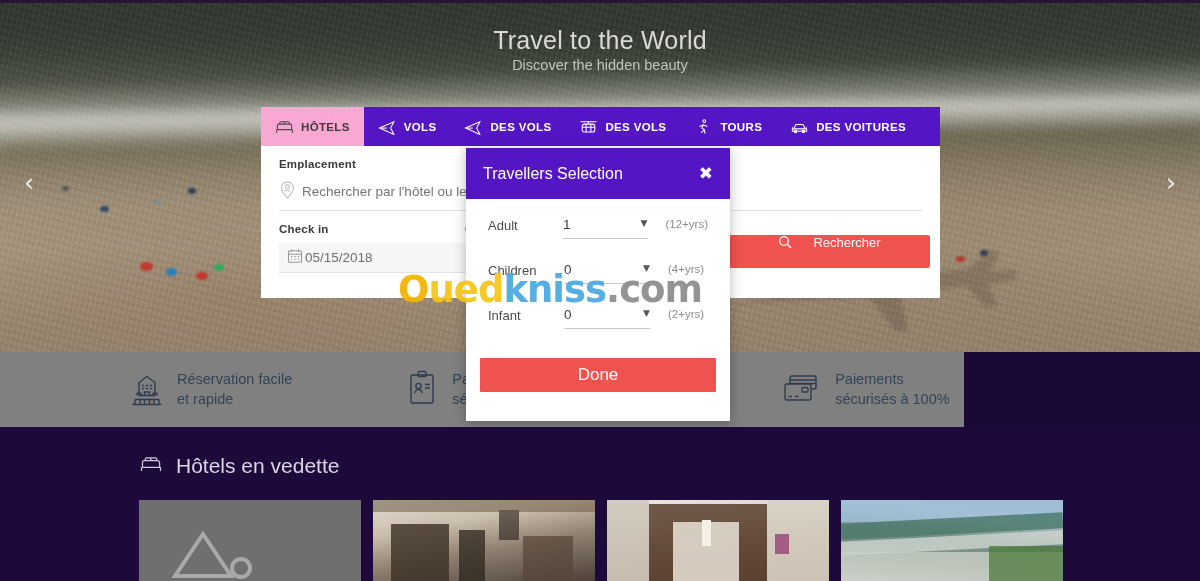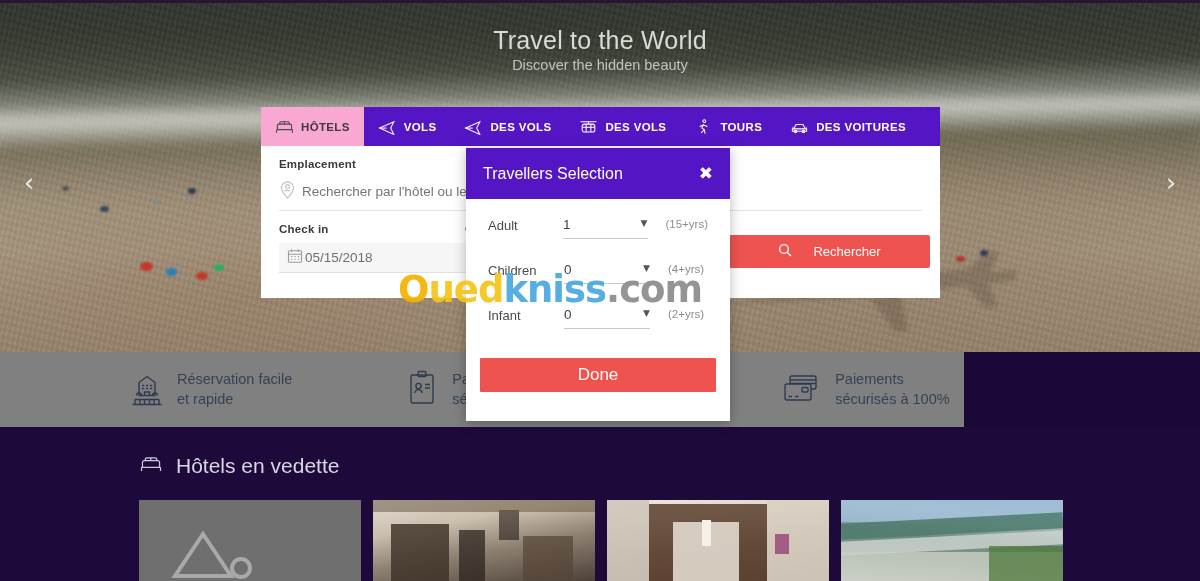--- a/index.html
+++ b/index.html
@@ -96,21 +96,21 @@
   .col { width: 186px; }
   .date-box {
     margin-top: 8px; background: #f6f6f6; height: 30px; border-bottom: 1px solid #e2e2e2;
     display: flex; align-items: center; gap: 2px; padding: 0 8px;
     font-size: 13.5px; color: #6f6f6f;
   }
   .search-btn {
     position: absolute; right: 10px; bottom: 30px; width: 201px; height: 33px;
     background: #ef5350; color: #fff; border: 0; border-radius: 2px;
     font-size: 13px; font-family: "Liberation Sans", sans-serif;
-    display: flex; align-items: center; justify-content: center; gap: 21px; cursor: pointer;
+    display: flex; align-items: flex-start; justify-content: center; gap: 21px; cursor: pointer;
   }
 
   
   .features {
     position: absolute; left: 0; top: 352px; width: 964px; height: 75px;
     background: #808080; display: flex; align-items: center;
   }
   .feat { display: flex; align-items: center; gap: 13px; color: #2e3b4e; }
   .feat-txt { font-size: 14.5px; line-height: 1.35; color: #334356; }
   .f1 { margin-left: 130px; }
@@ -459,21 +459,21 @@
     </div>
 
     <div class="modal-body">
 
       <div class="trow">
         <div class="trow-label">Adult</div>
         <div class="sel-wrap">
           <span class="sel-val">1</span>
           <span class="caret">▼</span>
         </div>
-        <div class="trow-hint">(15+yrs)</div>
+        <div class="trow-hint">(12+yrs)</div>
       </div>
 
       <div class="trow">
         <div class="trow-label">Children</div>
         <div class="sel-wrap">
           <span class="sel-val">0</span>
           <span class="caret">▼</span>
         </div>
         <div class="trow-hint">(4+yrs)</div>
       </div>

